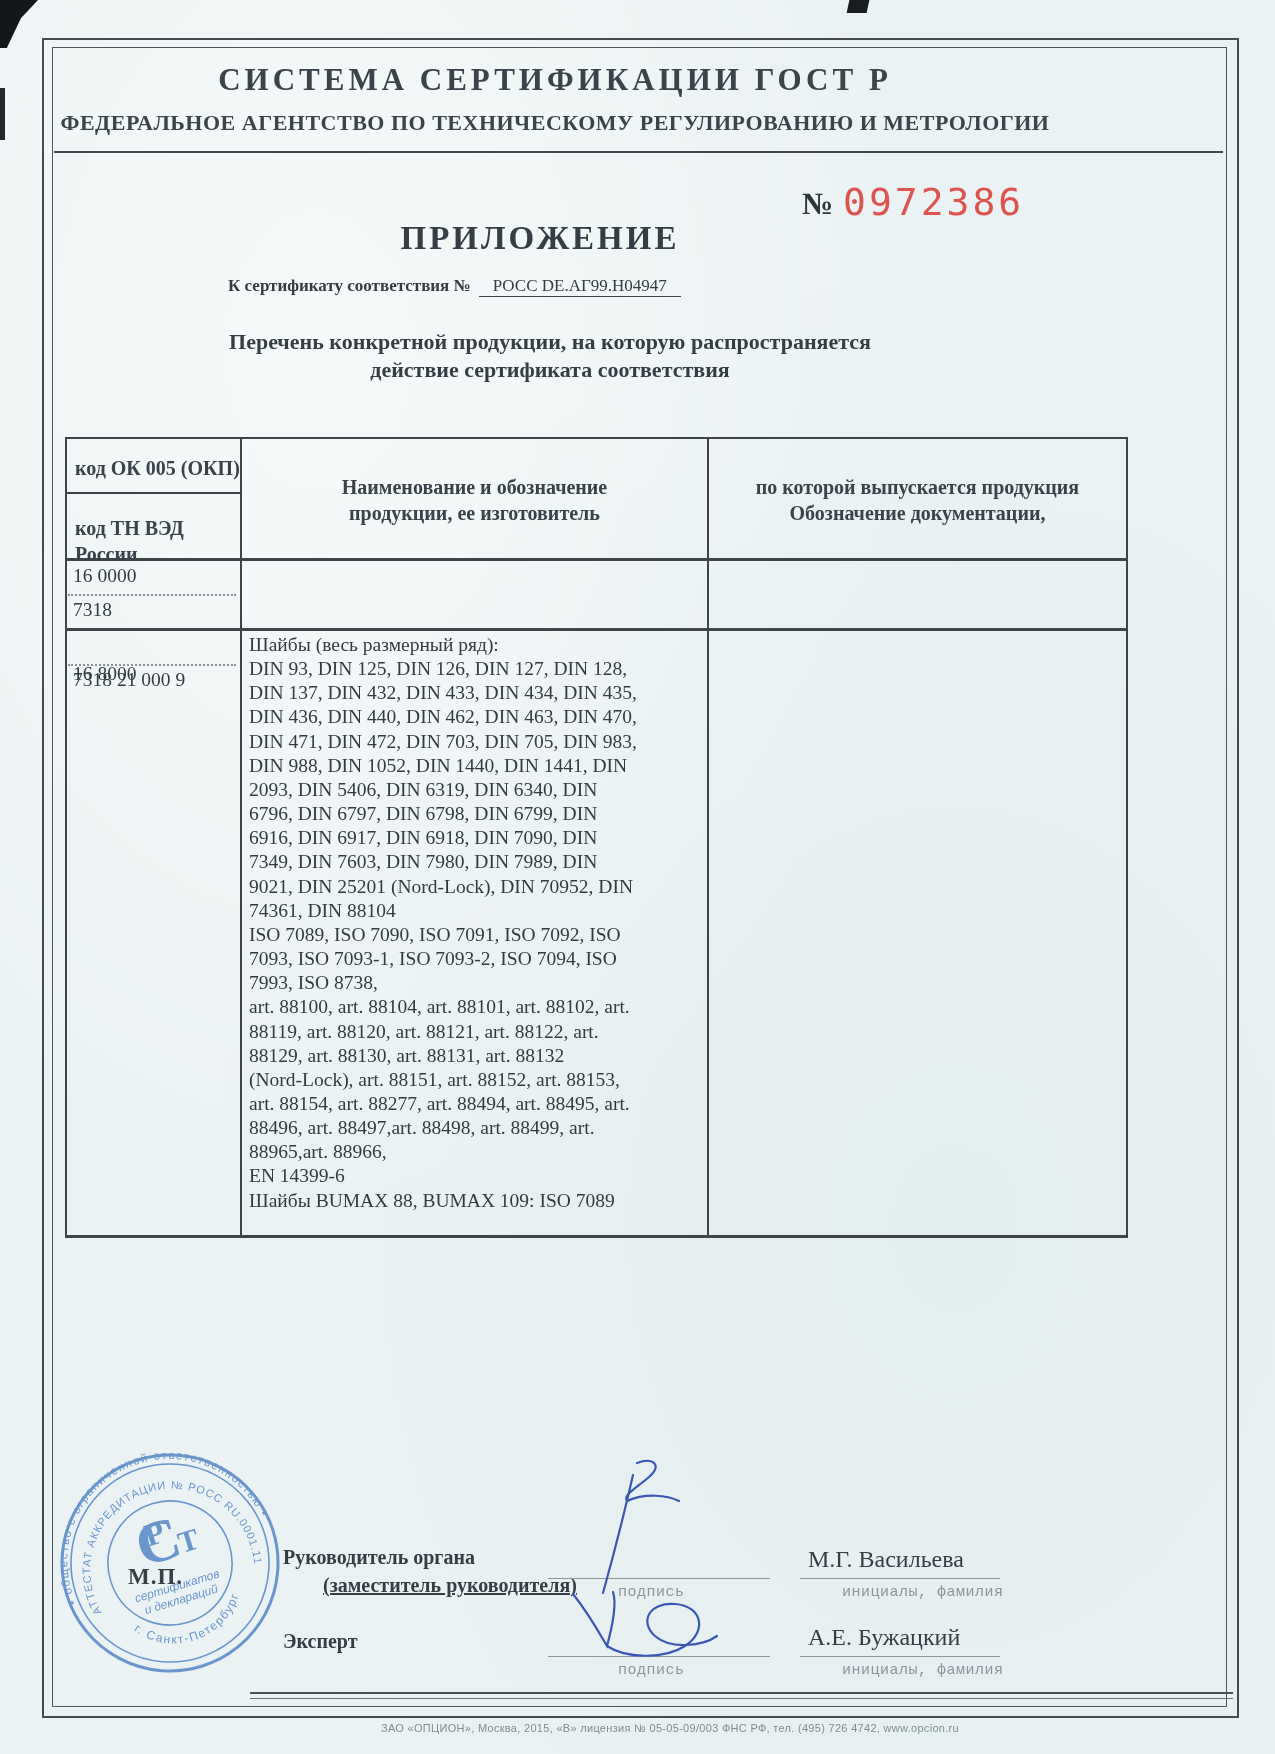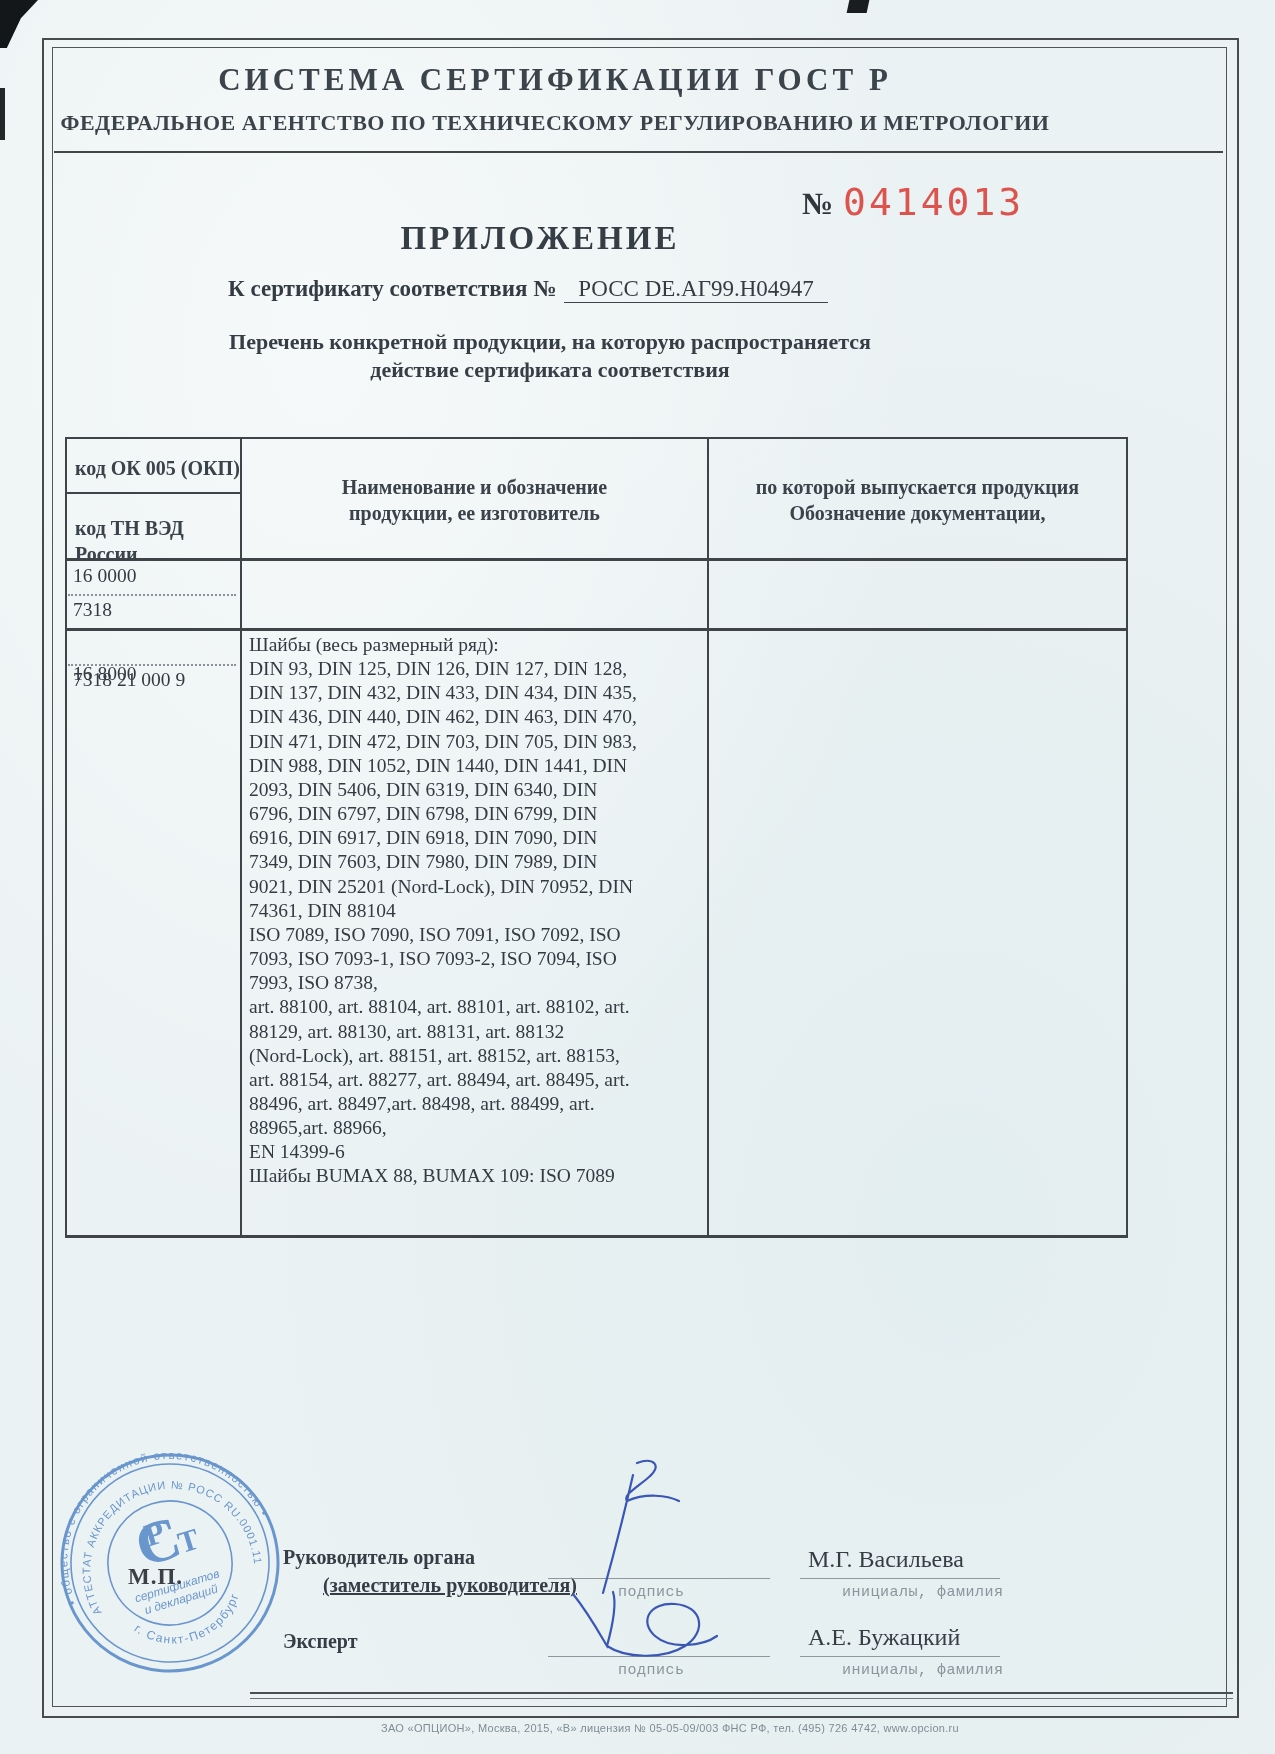--- a/index.html
+++ b/index.html
@@ -19,21 +19,21 @@
   .hdr-rule{left:54px;top:151px;width:1169px;height:0;border-top:2.5px solid #41464a;}
 
   .title{left:55px;top:62px;width:1000px;text-align:center;font-size:31px;font-weight:bold;letter-spacing:4px;color:#3c444b;}
   .subtitle{left:55px;top:110px;width:1000px;text-align:center;font-size:22px;font-weight:bold;letter-spacing:.5px;color:#3c444b;}
 
   .num-label{left:802px;top:186px;font-size:31px;font-weight:bold;color:#2f363c;}
   .num-red{left:843px;top:180px;font-size:38px;font-family:"DejaVu Sans Mono",monospace;color:#dd544f;letter-spacing:3px;}
 
   .appendix{left:340px;top:220px;width:400px;text-align:center;font-size:33px;font-weight:bold;letter-spacing:3px;color:#363e45;}
 
-  .certline{left:228px;top:276px;font-size:23px;font-weight:bold;white-space:nowrap;}
+  .certline{left:228px;top:276px;font-size:17px;font-weight:bold;white-space:nowrap;}
   .certline .certnum{font-weight:normal;border-bottom:1.5px solid #3f444a;padding:0 14px 1px 14px;margin-left:8px;}
 
   .purpose{left:55px;top:328px;width:990px;text-align:center;font-size:22px;font-weight:bold;line-height:28px;color:#363e45;}
 
   
   .tbl{left:65px;top:437px;width:1063px;height:801px;}
   .tbl .vline,.tbl .hline{position:absolute;background:#3f4448;}
   .cell-text{position:absolute;font-size:19.5px;color:#333a41;}
   .th{font-weight:bold;text-align:center;color:#3a424a;font-size:20px;line-height:26px;}
   .dotted{position:absolute;border-top:2px dotted #8b9196;width:168px;left:3px;}
@@ -65,21 +65,21 @@
 <div class="page">
 
   <div class="abs frame-outer"></div>
   <div class="abs frame-inner"></div>
   <div class="abs hdr-rule"></div>
 
   <div class="abs title">СИСТЕМА СЕРТИФИКАЦИИ ГОСТ Р</div>
   <div class="abs subtitle">ФЕДЕРАЛЬНОЕ АГЕНТСТВО ПО ТЕХНИЧЕСКОМУ РЕГУЛИРОВАНИЮ И МЕТРОЛОГИИ</div>
 
   <div class="abs num-label">№</div>
-  <div class="abs num-red">0414013</div>
+  <div class="abs num-red">0972386</div>
 
   <div class="abs appendix">ПРИЛОЖЕНИЕ</div>
 
   <div class="abs certline">
     <span>К сертификату соответствия №</span><span class="certnum">РОСС DE.АГ99.H04947</span>
   </div>
 
   <div class="abs purpose">
     <div>Перечень конкретной продукции, на которую распространяется</div>
     <div>действие сертификата соответствия</div>
@@ -127,20 +127,21 @@
         <div>2093, DIN 5406, DIN 6319, DIN 6340, DIN</div>
         <div>6796, DIN 6797, DIN 6798, DIN 6799, DIN</div>
         <div>6916, DIN 6917, DIN 6918, DIN 7090, DIN</div>
         <div>7349, DIN 7603, DIN 7980, DIN 7989, DIN</div>
         <div>9021, DIN 25201 (Nord-Lock), DIN 70952, DIN</div>
         <div>74361, DIN 88104</div>
         <div>ISO 7089, ISO 7090, ISO 7091, ISO 7092, ISO</div>
         <div>7093, ISO 7093-1, ISO 7093-2, ISO 7094, ISO</div>
         <div>7993, ISO 8738,</div>
         <div>art. 88100, art. 88104, art. 88101, art. 88102, art.</div>
+        <div>88119, art. 88120, art. 88121, art. 88122, art.</div>
         <div>88129, art. 88130, art. 88131, art. 88132</div>
         <div>(Nord-Lock), art. 88151, art. 88152, art. 88153,</div>
         <div>art. 88154, art. 88277, art. 88494, art. 88495, art.</div>
         <div>88496, art. 88497,art. 88498, art. 88499, art.</div>
         <div>88965,art. 88966,</div>
         <div>EN 14399-6</div>
         <div>Шайбы BUMAX 88, BUMAX 109: ISO 7089</div>
       </div>
   </div>
 

